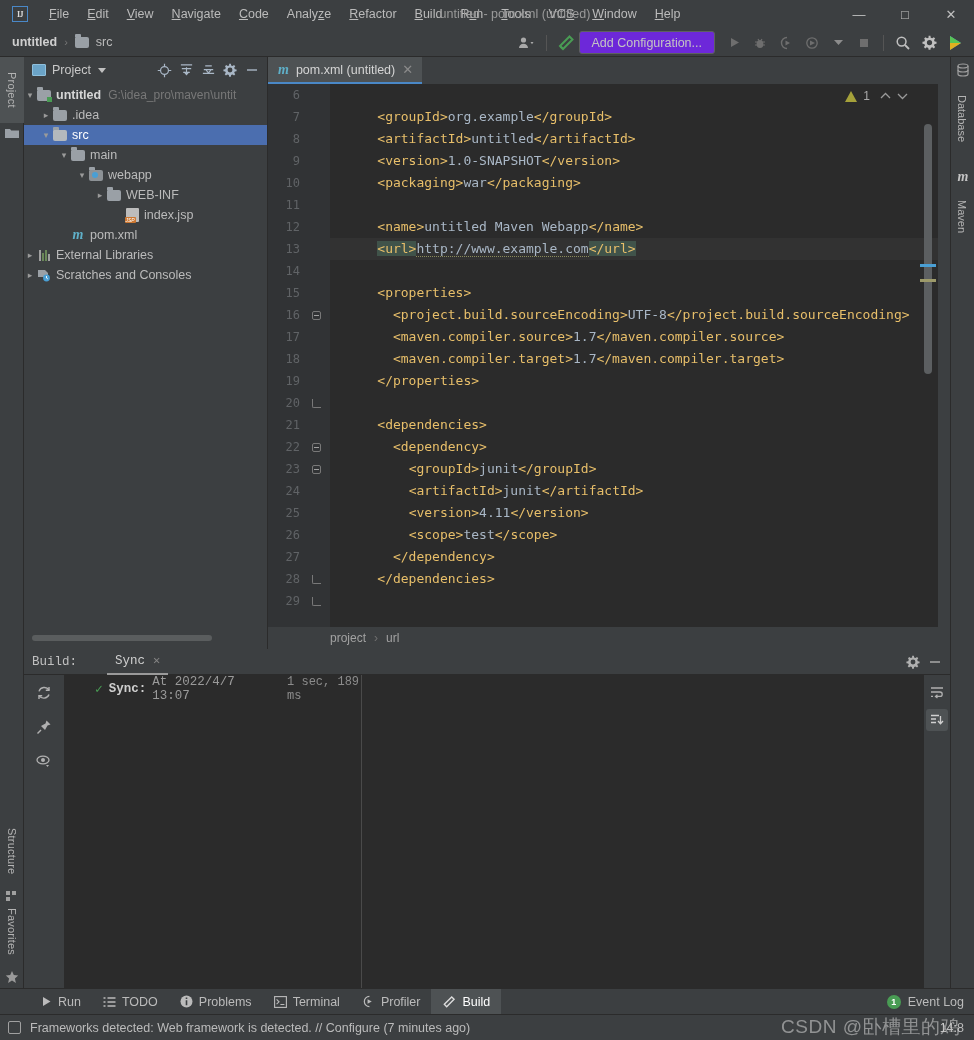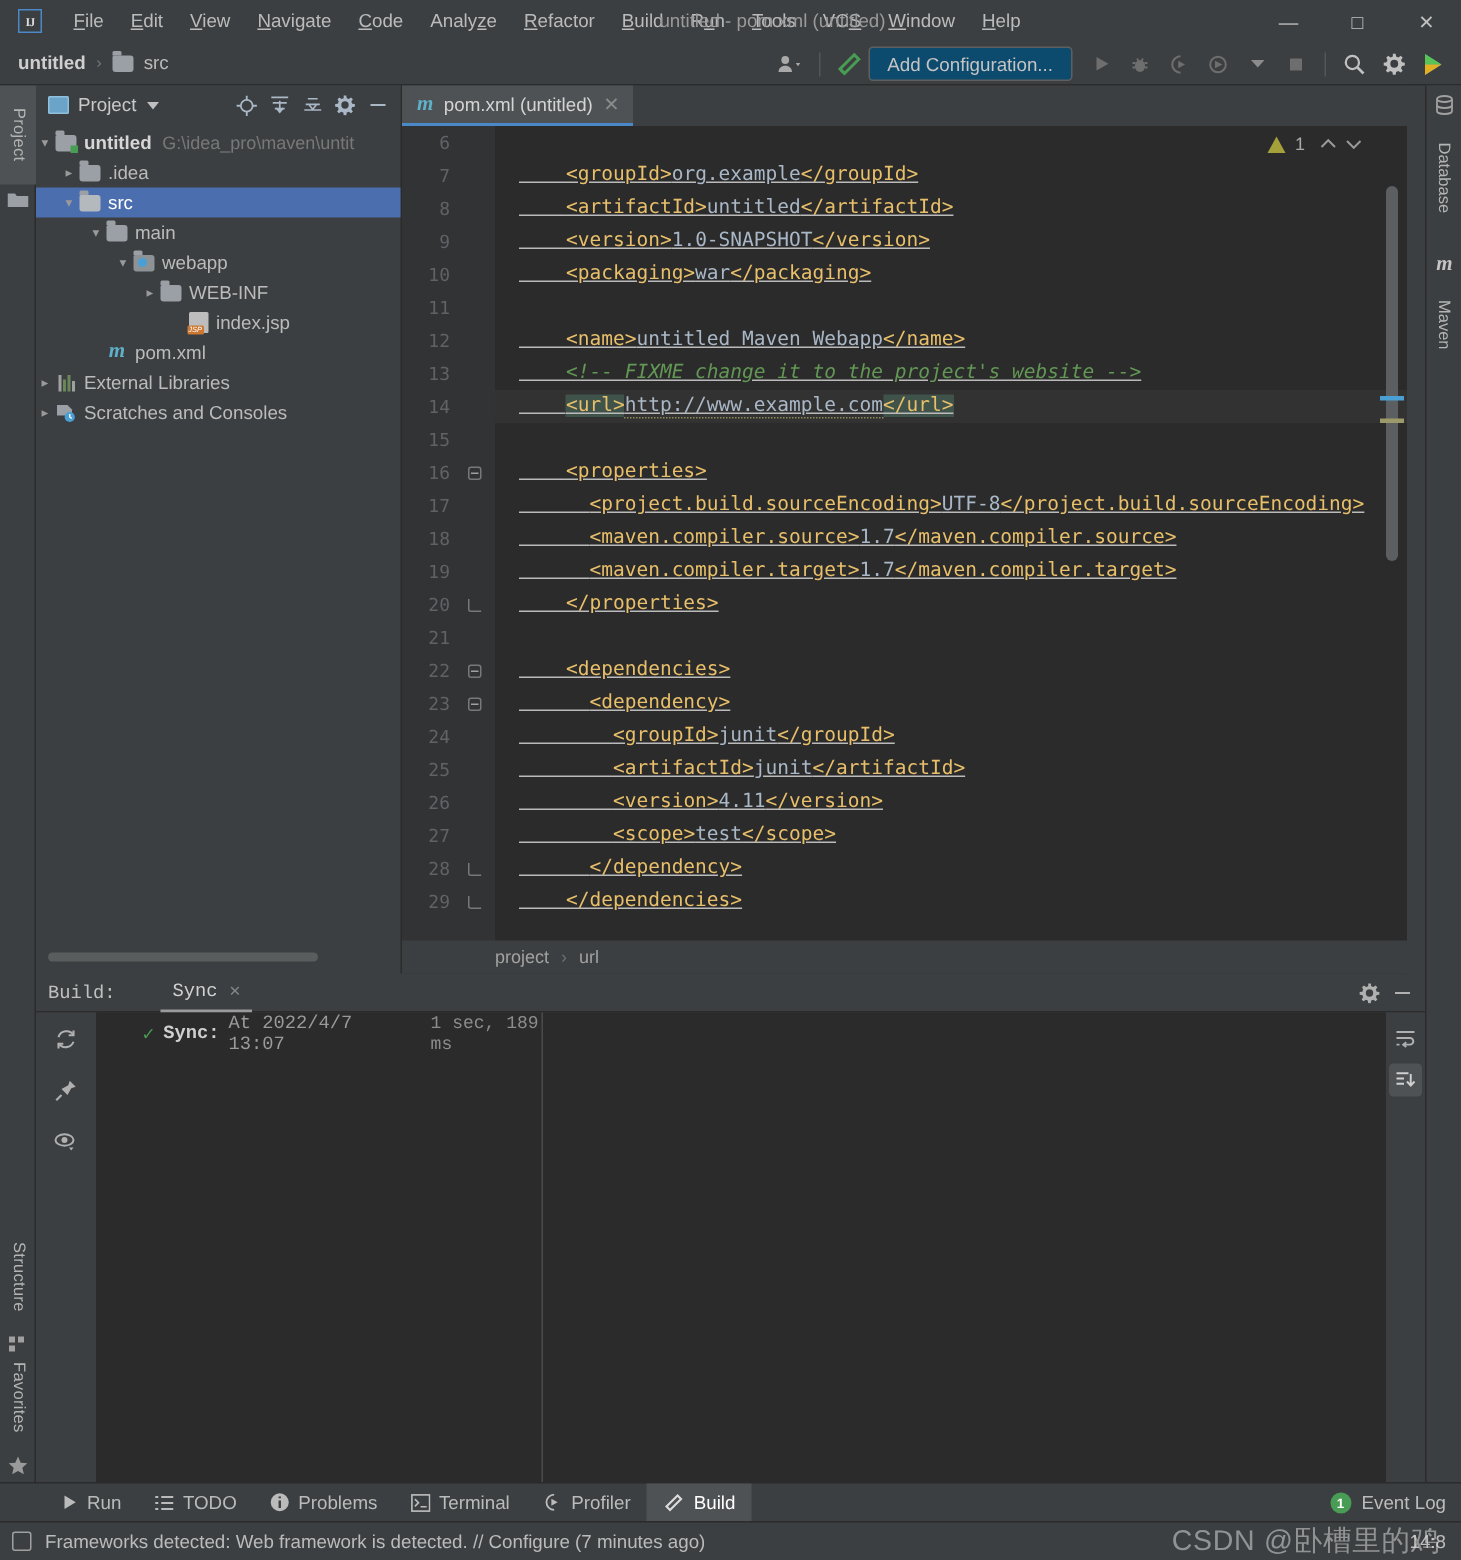--- a/index.html
+++ b/index.html
@@ -61,21 +61,21 @@
   .folder-ico::before {
     content:''; position:absolute; left:0; top:-3px; width:6px; height:3px;
     background:#9aa0a6; border-radius:1px 1px 0 0;
   }
   .nav-right { position: absolute; right: 6px; top: 0; height: 29px; display: flex; align-items: center; gap: 0; }
   .tb-btn { width: 26px; height: 24px; display: flex; align-items: center; justify-content: center; color: #9d9d9d; }
   .tb-sep { width: 1px; height: 16px; background: #555; margin: 0 6px; }
   .addcfg {
     height: 23px; padding: 0 12px; border: 1px solid #5e6060; border-radius: 3px;
     display: flex; align-items: center; font-size: 12.5px; color: #c4c4c4;
-    background: #0c4a6e; margin-right: 6px; text-align: right;
+    background: #6d28d9; margin-right: 6px; text-align: right;
   }
 
   
   .leftstrip {
     position: absolute; left: 0; top: 57px; width: 24px; bottom: 52px;
     background: #3c3f41; border-right: 1px solid #2b2b2b;
   }
   .vert-label {
     position: absolute; left: 0; width: 24px;
     writing-mode: vertical-rl; text-orientation: mixed;
@@ -159,21 +159,21 @@
   .foldmark { position: absolute; right: 8px; width: 11px; height: 22px; display:flex; align-items:center; justify-content:center; }
   .fold-sq { width: 9px; height: 9px; border: 1px solid #787878; border-radius: 2px; position: relative; background:#313335; }
   .fold-sq::after { content:''; position:absolute; left:1px; top:3px; width:5px; height:1px; background:#a0a0a0; }
   .fold-end { width: 9px; height: 9px; border-left: 1px solid #787878; border-bottom: 1px solid #787878; border-radius: 0 0 0 2px; }
 
   .codetext {
     position: absolute; left: 62px; right: 0; top: 0; bottom: 0;
     font-family: "DejaVu Sans Mono", monospace; font-size: 13px;
     overflow: hidden;
   }
-  .cline { height: 22px; line-height: 22px; white-space: pre; padding-left: 16px; text-decoration: underline; }
+  .cline { height: 22px; line-height: 22px; white-space: pre; padding-left: 16px; }
   .cline.cur { background: #323232; }
   .tg { color: #e8bf6a; }
   .vl { color: #a9b7c6; }
   .cm { color: #629755; font-style: italic; }
   .hl { background: #40534a; }
   .urltext { color: #a9b7c6; border-bottom: 1px dotted #8a8a5a; }
 
   .warnbox {
     position: absolute; right: 30px; top: 5px; display: flex; align-items: center; gap: 6px;
     font-size: 12px; color: #a9a9a9;
@@ -595,21 +595,20 @@
       </div>
 
       <div class="codetext">
         <div class="cline"></div>
         <div class="cline">    <span class="tg">&lt;groupId&gt;</span><span class="vl">org.example</span><span class="tg">&lt;/groupId&gt;</span></div>
         <div class="cline">    <span class="tg">&lt;artifactId&gt;</span><span class="vl">untitled</span><span class="tg">&lt;/artifactId&gt;</span></div>
         <div class="cline">    <span class="tg">&lt;version&gt;</span><span class="vl">1.0-SNAPSHOT</span><span class="tg">&lt;/version&gt;</span></div>
         <div class="cline">    <span class="tg">&lt;packaging&gt;</span><span class="vl">war</span><span class="tg">&lt;/packaging&gt;</span></div>
         <div class="cline"></div>
         <div class="cline">    <span class="tg">&lt;name&gt;</span><span class="vl">untitled Maven Webapp</span><span class="tg">&lt;/name&gt;</span></div>
-        <div class="cline">    <span class="cm">&lt;!-- FIXME change it to the project's website --&gt;</span></div>
         <div class="cline cur">    <span class="tg hl">&lt;url&gt;</span><span class="urltext">http://www.example.com</span><span class="tg hl">&lt;/url&gt;</span></div>
         <div class="cline"></div>
         <div class="cline">    <span class="tg">&lt;properties&gt;</span></div>
         <div class="cline">      <span class="tg">&lt;project.build.sourceEncoding&gt;</span><span class="vl">UTF-8</span><span class="tg">&lt;/project.build.sourceEncoding&gt;</span></div>
         <div class="cline">      <span class="tg">&lt;maven.compiler.source&gt;</span><span class="vl">1.7</span><span class="tg">&lt;/maven.compiler.source&gt;</span></div>
         <div class="cline">      <span class="tg">&lt;maven.compiler.target&gt;</span><span class="vl">1.7</span><span class="tg">&lt;/maven.compiler.target&gt;</span></div>
         <div class="cline">    <span class="tg">&lt;/properties&gt;</span></div>
         <div class="cline"></div>
         <div class="cline">    <span class="tg">&lt;dependencies&gt;</span></div>
         <div class="cline">      <span class="tg">&lt;dependency&gt;</span></div>

